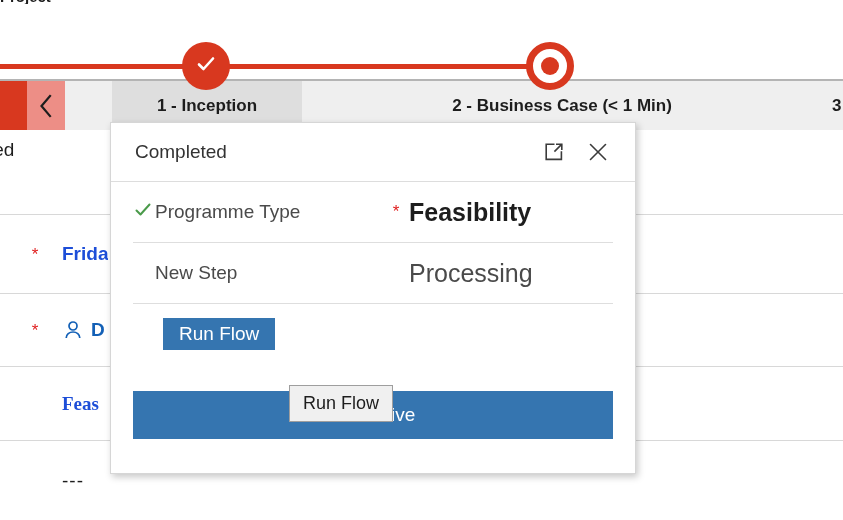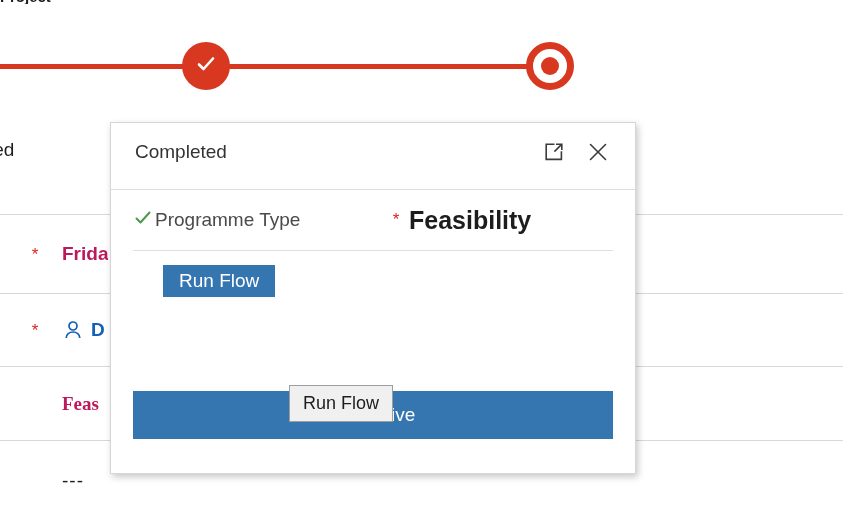--- a/index.html
+++ b/index.html
@@ -76,21 +76,21 @@
   .req-star {
     color: #e02020;
     font-size: 17px;
     line-height: 1;
     width: 14px;
     text-align: center;
     flex: none;
   }
   .row-value {
     font-size: 19px;
-    color: #be185d;
+    color: #1d4ed8;
     font-weight: bold;
     white-space: nowrap;
     overflow: hidden;
   }
   .row-value.link {
     color: #1360b6;
     font-weight: bold;
     display: flex;
     align-items: center;
     gap: 7px;
@@ -264,21 +264,21 @@
     box-shadow: 2px 3px 7px rgba(0,0,0,0.22);
     box-sizing: border-box;
     z-index: 20;
   }
   .flyout-header {
     position: relative;
     height: 58px;
     border-bottom: 1px solid #dddddd;
     display: flex;
     align-items: center;
-    padding: 0 22px 8px 24px;
+    padding: 0 22px 0 24px;
   }
   .flyout-title {
     font-size: 19px;
     color: #333333;
     flex: 1;
   }
   .hdr-btn {
     width: 30px;
     height: 30px;
     display: flex;
@@ -425,20 +425,44 @@
     <div class="form-row" id="row-4">
       <span class="row-value plain cell-val">Feas</span>
     </div>
 
     <div class="form-row" id="row-5">
       <span class="dashes cell-dash">---</span>
     </div>
 
   </div>
 
+  <div class="bpf-bar">
+
+    <div class="bpf-redblock"></div>
+
+    <div class="bpf-back">
+      <span>
+        <svg width="16" height="26" viewBox="0 0 16 26" fill="none" stroke="#1d1d1d" stroke-width="2.2" stroke-linecap="square">
+          <path d="M12 3 L3.5 13 L12 23"></path>
+        </svg>
+      </span>
+    </div>
+
+    <div class="stage" id="stage-1">
+      <span>1 - Inception</span>
+    </div>
+
+    <div class="stage" id="stage-2">
+      <span>2 - Business Case  (&lt; 1 Min)</span>
+    </div>
+
+    <div class="stage" id="stage-3">
+      <span>3</span>
+    </div>
+  </div>
 
   <div class="bpf-line"></div>
 
   <div class="marker marker-done">
     <span>
       <svg width="26" height="26" viewBox="0 0 26 26" fill="none" stroke="#ffffff" stroke-width="2.6" stroke-linecap="round" stroke-linejoin="round">
         <path d="M6 13.5 L10.5 18 L20 7.5"></path>
       </svg>
     </span>
   </div>
@@ -480,20 +504,28 @@
             <svg width="20" height="20" viewBox="0 0 20 20" fill="none" stroke="#4a9a4a" stroke-width="2" stroke-linecap="round" stroke-linejoin="round">
               <path d="M3.5 10.5 L7.5 14.5 L16.5 4.5"></path>
             </svg>
           </span>
           <span class="field-label">Programme Type</span>
         </span>
         <span class="field-star">*</span>
         <span class="field-value">Feasibility</span>
       </div>
 
+      <div class="field-row">
+        <span class="field-left">
+          <span class="check-spacer"></span>
+          <span class="field-label">New Step</span>
+        </span>
+        <span class="field-star"></span>
+        <span class="field-value normal">Processing</span>
+      </div>
 
       <div class="field-row no-border">
         <button class="flow-btn">Run Flow</button>
       </div>
 
     </div>
 
     <div class="set-active-wrap">
       <button class="set-active-btn">Set Active</button>
     </div>

